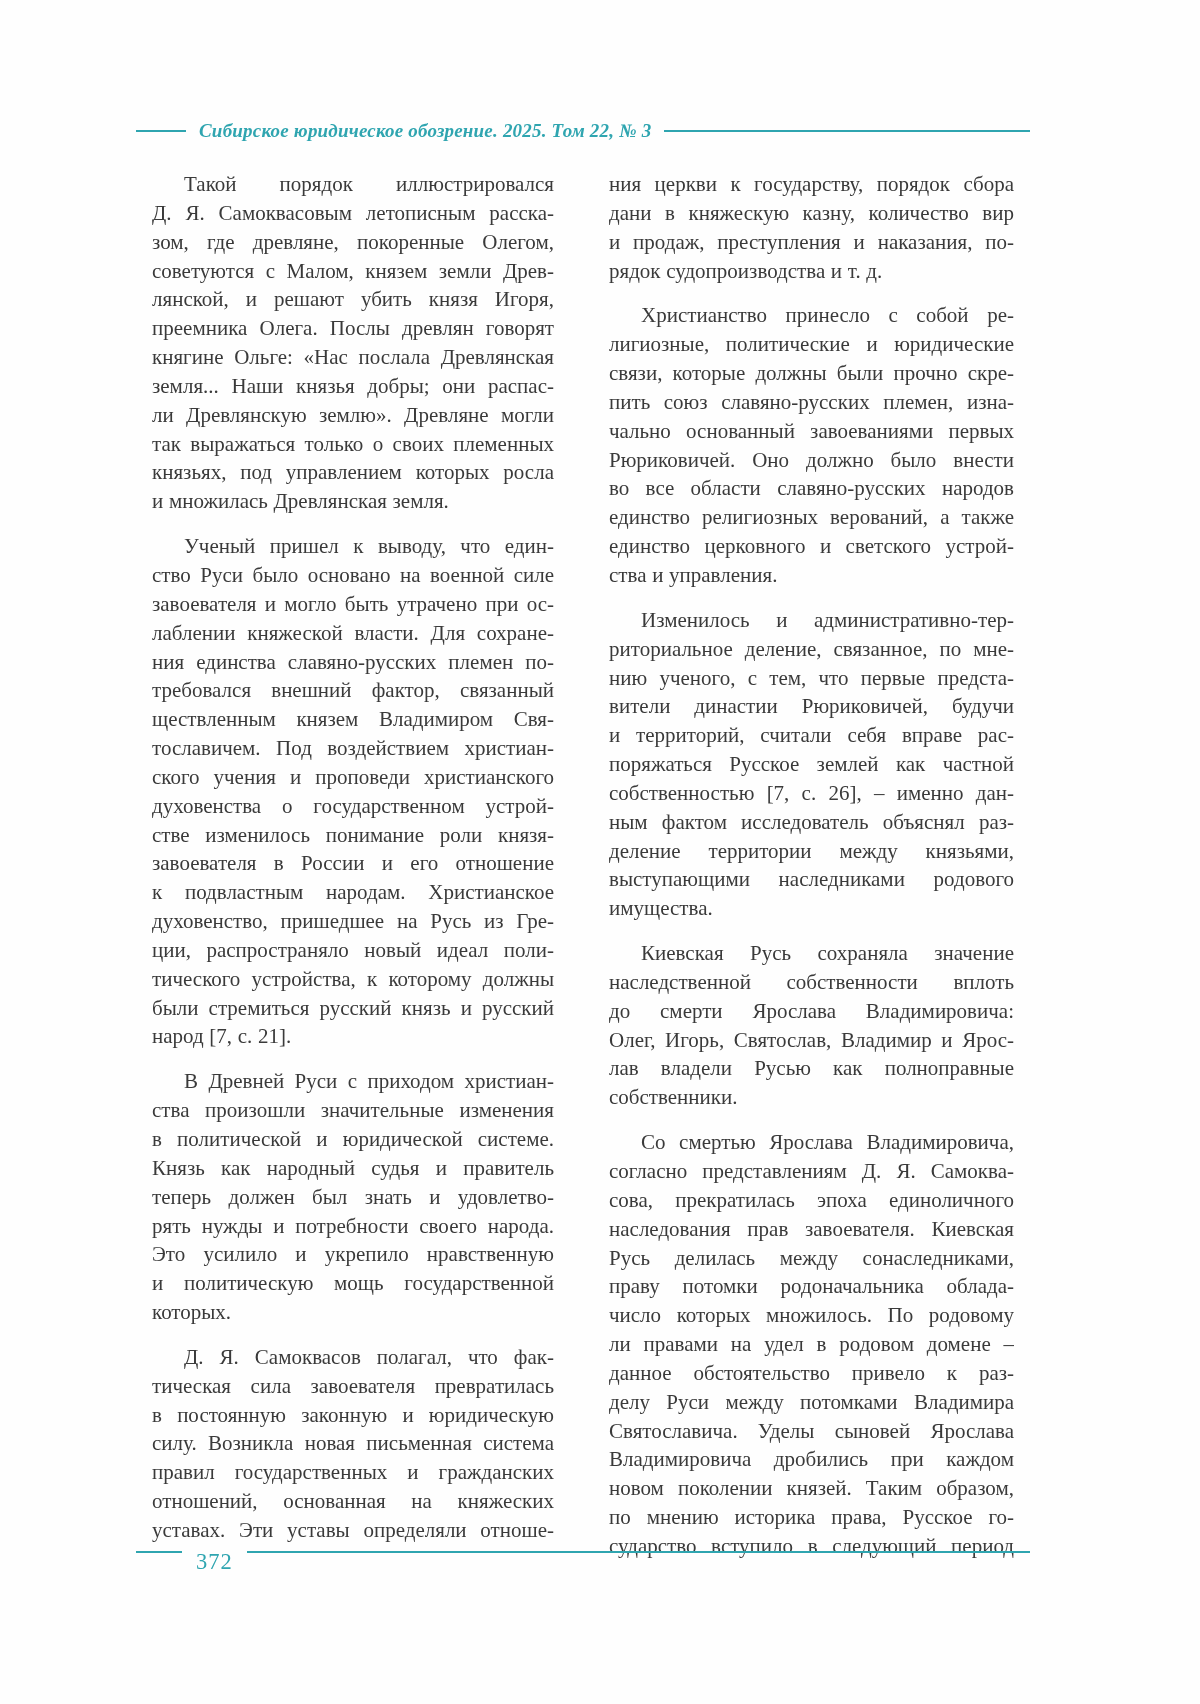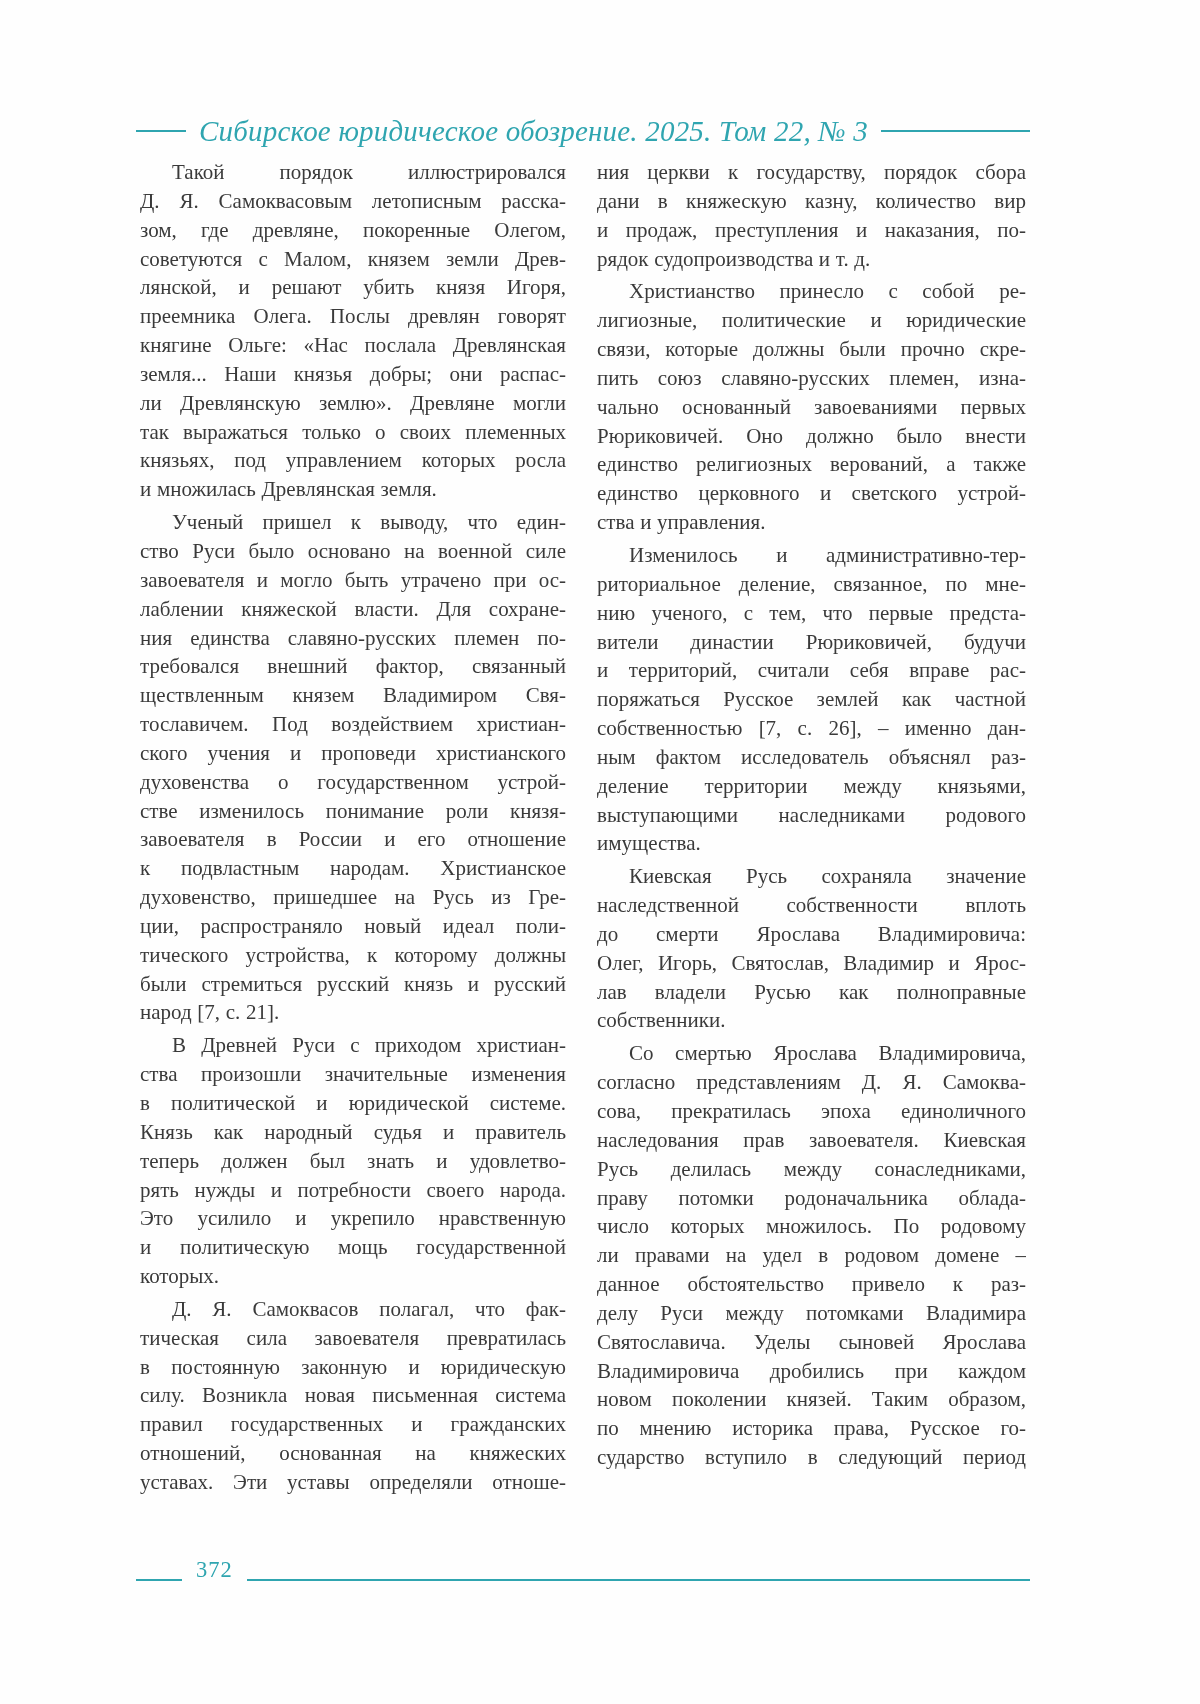--- a/index.html
+++ b/index.html
@@ -32,58 +32,58 @@
   .rule{
     height:2px;
     background:var(--accent);
   }
   .rule-short-header{width:50px;}
   .rule-short-footer{width:46px;}
   .rule-fill{flex:1 1 auto;}
   .journal-title{
     color:var(--accent);
     font-style:italic;
-    font-weight:normal;
-    font-size:29px;
+    font-weight:bold;
+    font-size:19px;
     white-space:nowrap;
     letter-spacing:0.2px;
   }
   
   .text-block{
     position:absolute;
     top:154px;
     left:136px;
     width:894px;
     display:flex;
     gap:23px;
     font-size:21px;
   }
   .col{min-width:0;}
   .col-left{width:434px;}
   .col-right{width:437px;}
-  .para{margin:4px;}
+  .para{margin:16px;}
   .line{
     height:28.85px;
     line-height:28.85px;
     text-align:justify;
     text-align-last:justify;
     overflow:hidden;
     word-spacing:0.02em;
   }
   .line.last{text-align-last:left;}
   .para.indent .line:first-child{text-indent:32px;}
   
   .footer{
     position:absolute;
     left:136px;
     width:894px;
     top:1551px;
     height:30px;
     display:flex;
-    align-items:flex-end;
+    align-items:flex-start;
     gap:14px;
   }
   .page-number{
     color:var(--accent);
     font-size:22.5px;
     line-height:1;
     letter-spacing:1px;
   }
 </style>
 </head>
@@ -161,20 +161,21 @@
           <div class="line">и продаж, преступления и наказания, по-</div>
           <div class="line last">рядок судопроизводства и т. д.</div>
         </div>
         <div class="para indent">
           <div class="line">Христианство принесло с собой ре-</div>
           <div class="line">лигиозные, политические и юридические</div>
           <div class="line">связи, которые должны были прочно скре-</div>
           <div class="line">пить союз славяно-русских племен, изна-</div>
           <div class="line">чально основанный завоеваниями первых</div>
           <div class="line">Рюриковичей. Оно должно было внести</div>
+          <div class="line">во все области славяно-русских народов</div>
           <div class="line">единство религиозных верований, а также</div>
           <div class="line">единство церковного и светского устрой-</div>
           <div class="line last">ства и управления.</div>
         </div>
         <div class="para indent">
           <div class="line">Изменилось и административно-тер-</div>
           <div class="line">риториальное деление, связанное, по мне-</div>
           <div class="line">нию ученого, с тем, что первые предста-</div>
           <div class="line">вители династии Рюриковичей, будучи</div>
           <div class="line">и территорий, считали себя вправе рас-</div>

